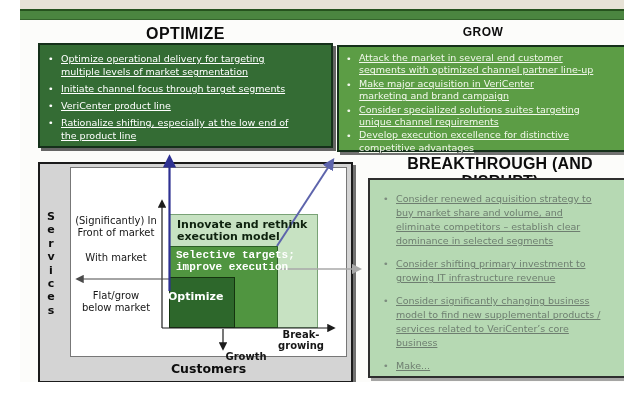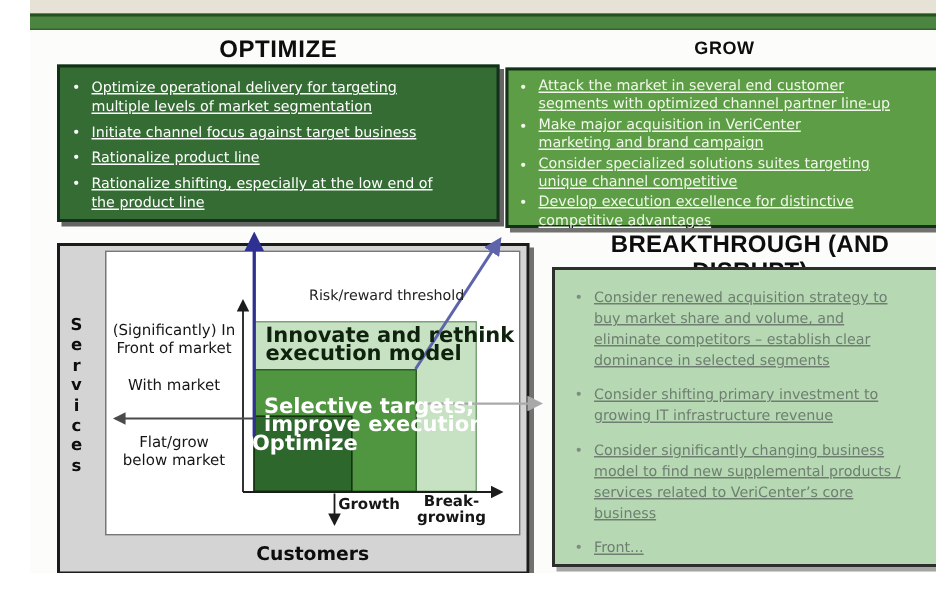--- a/index.html
+++ b/index.html
@@ -43,35 +43,35 @@
     background:#d4d4d4;border:2px solid #1b1b1b;box-sizing:border-box;
     box-shadow:3px 3px 0 rgba(20,20,20,.6);}
   #white-panel{position:absolute;left:50px;top:167px;width:277px;height:190px;
     background:#ffffff;border:1px solid #777;box-sizing:border-box;}
 
   .zone{position:absolute;box-sizing:border-box;}
   #zone-innovate{left:149px;top:214px;width:149px;height:114px;background:#c7e2c2;border:1px solid #79a276;}
   #zone-selective{left:149px;top:246px;width:109px;height:82px;background:#509540;border:1px solid #2c5f26;}
   #zone-optimize{left:149px;top:277px;width:66px;height:51px;background:#2d672b;border:1px solid #15330f;}
 
-  .zone-label{position:absolute;font-weight:bold;font-size:14px;line-height:11.5px;
+  .zone-label{position:absolute;font-weight:bold;font-size:11px;line-height:11.5px;
     white-space:pre-line;z-index:20;}
   #innovate-label{left:157px;top:219px;color:#0e220e;}
-  #selective-label{left:156px;top:266px;color:#ffffff;}
+  #selective-label{left:156px;top:250px;color:#ffffff;font-family:Liberation Mono, monospace;}
   #optimize-inner-label{left:148px;top:291px;color:#ffffff;}
 
   .row-label{position:absolute;left:52px;width:88px;text-align:center;font-size:10px;
     line-height:11.5px;white-space:pre-line;color:#161616;z-index:20;}
   #row-front{top:215px;}
   #row-with{top:252px;}
   #row-flat{top:290px;}
 
   .col-label{position:absolute;text-align:center;font-weight:bold;font-size:10px;
     line-height:10.5px;white-space:pre-line;color:#161616;z-index:20;}
-  #col-growth{left:204px;top:332px;width:44px;text-align:center;}
+  #col-growth{left:204px;top:352px;width:44px;text-align:center;}
   #col-break{left:258px;top:330px;width:46px;}
 
   #risk-label{position:absolute;left:186px;top:192px;font-size:9.5px;color:#222;z-index:20;}
   #services-label{position:absolute;left:22px;top:210px;width:18px;text-align:center;
     font-weight:bold;font-size:11px;line-height:13.4px;white-space:pre-line;color:#0d0d0d;z-index:20;}
   #customers-label{position:absolute;left:50px;top:361px;width:277px;text-align:center;
     font-weight:bold;font-size:12.5px;color:#0d0d0d;z-index:20;}
 
   #overlay-svg{position:absolute;left:0;top:0;width:624px;height:401px;z-index:10;pointer-events:none;}
 </style>
@@ -86,25 +86,25 @@
 
   <div class="sec-title" id="optimize-title">OPTIMIZE</div>
   <div class="stratbox" id="optimize-box">
     <div class="bullet">
       <span class="dot">•</span>
       <span class="txt">Optimize operational delivery for targeting
 multiple levels of  market segmentation</span>
     </div>
     <div class="bullet">
       <span class="dot">•</span>
-      <span class="txt">Initiate channel focus against target business</span>
-    </div>
-    <div class="bullet">
-      <span class="dot">•</span>
-      <span class="txt">Rationalize product line</span>
+      <span class="txt">Initiate channel focus through target segments</span>
+    </div>
+    <div class="bullet">
+      <span class="dot">•</span>
+      <span class="txt">VeriCenter product line</span>
     </div>
     <div class="bullet">
       <span class="dot">•</span>
       <span class="txt">Rationalize shifting, especially at the low end of
 the product line</span>
     </div>
   </div>
 
   <div class="sec-title" id="grow-title">GROW</div>
   <div class="stratbox" id="grow-box">
@@ -114,21 +114,21 @@
 segments with optimized channel partner line-up</span>
     </div>
     <div class="bullet">
       <span class="dot">•</span>
       <span class="txt">Make major acquisition in VeriCenter
 marketing and brand campaign</span>
     </div>
     <div class="bullet">
       <span class="dot">•</span>
       <span class="txt">Consider specialized solutions suites targeting
-unique channel competitive</span>
+unique channel requirements</span>
     </div>
     <div class="bullet">
       <span class="dot">•</span>
       <span class="txt">Develop execution excellence for distinctive
 competitive advantages</span>
     </div>
   </div>
 
   <div class="sec-title" id="breakthrough-title">BREAKTHROUGH (AND DISRUPT)</div>
   <div class="stratbox" id="breakthrough-box">
@@ -146,21 +146,21 @@
     </div>
     <div class="bullet">
       <span class="dot">•</span>
       <span class="txt">Consider significantly changing business
 model to find new supplemental products /
 services related to VeriCenter’s core
 business</span>
     </div>
     <div class="bullet">
       <span class="dot">•</span>
-      <span class="txt">Front...</span>
+      <span class="txt">Make...</span>
     </div>
   </div>
 
   <div id="matrix-panel"></div>
   <div id="white-panel"></div>
 
   <div class="zone" id="zone-innovate"></div>
   <div class="zone" id="zone-selective"></div>
   <div class="zone" id="zone-optimize"></div>
 
@@ -173,21 +173,20 @@
   <div class="row-label" id="row-with">With market</div>
   <div class="row-label" id="row-front">(Significantly) In
 Front of market</div>
   <div class="row-label" id="row-flat">Flat/grow
 below market</div>
 
   <div class="col-label" id="col-growth">Growth</div>
   <div class="col-label" id="col-break">Break-
 growing</div>
 
-  <div id="risk-label">Risk/reward threshold</div>
   <div id="services-label">S
 e
 r
 v
 i
 c
 e
 s</div>
   <div id="customers-label">Customers</div>
 

